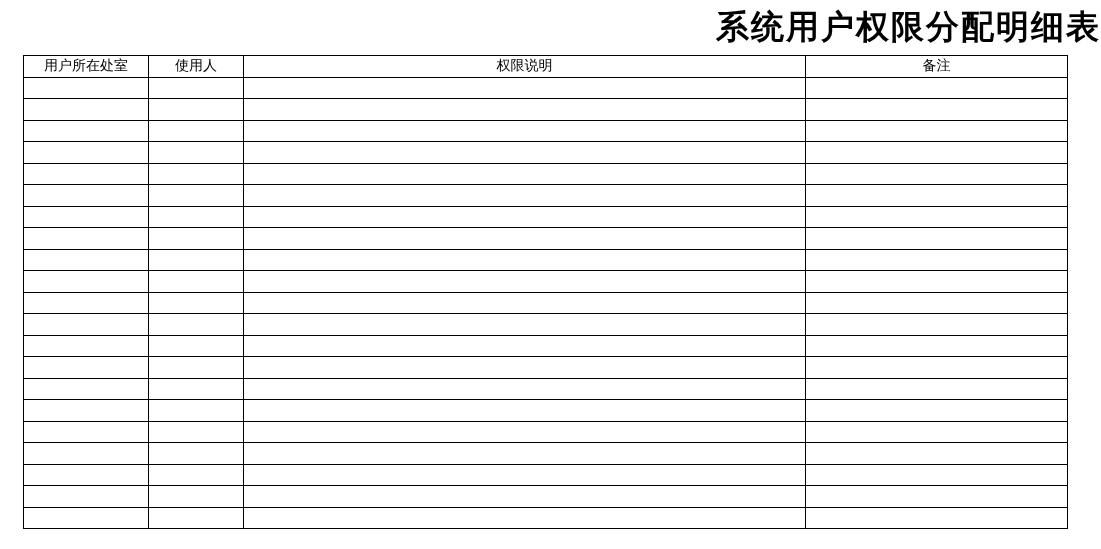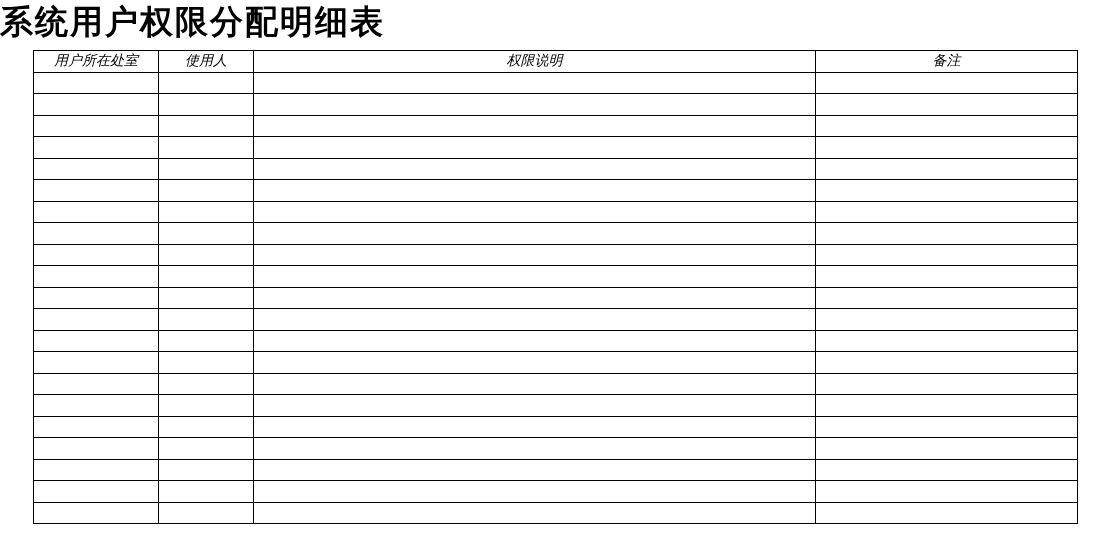--- a/index.html
+++ b/index.html
@@ -10,35 +10,35 @@
     width: 1101px;
     height: 549px;
     background: #ffffff;
     color: #000000;
     font-family: "Liberation Serif", "DejaVu Serif", serif;
     overflow: hidden;
   }
   .doc-title {
     width: 1101px;
     margin: 0;
+    padding-top: 5px;
     height: 44px;
     line-height: 44px;
-    text-align: left;
+    text-align: right;
     font-size: 33px;
     font-weight: bold;
     letter-spacing: 2px;
     white-space: nowrap;
   }
   table.perm-table {
-    margin-left: 33px;
+    margin-left: 23px;
     margin-top: 6px;
     border-collapse: collapse;
     table-layout: fixed;
     width: 1044px;
-    font-style: italic;
   }
   table.perm-table col.c1 { width: 125px; }
   table.perm-table col.c2 { width: 95px; }
   table.perm-table col.c3 { width: 562px; }
   table.perm-table col.c4 { width: 262px; }
   table.perm-table th,
   table.perm-table td {
     border: 1px solid #000000;
     height: 20.5px;
     padding: 0;

